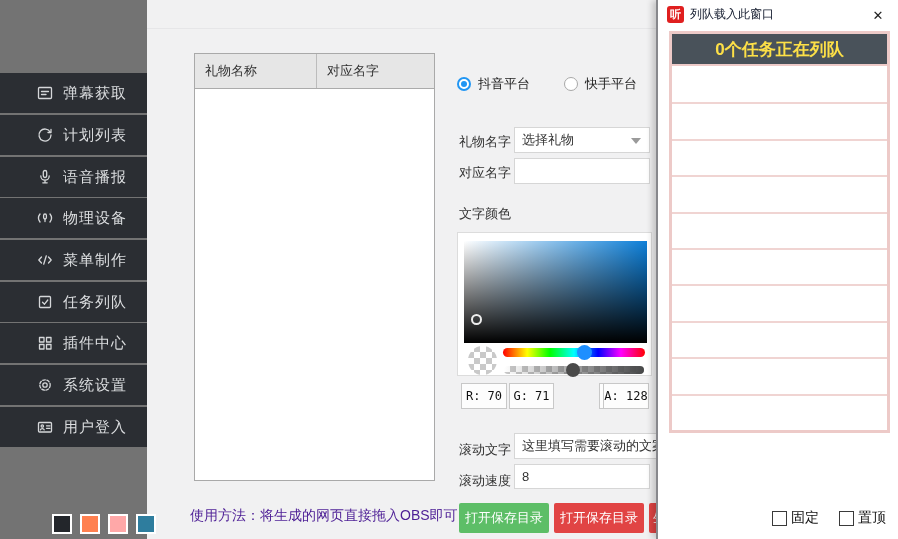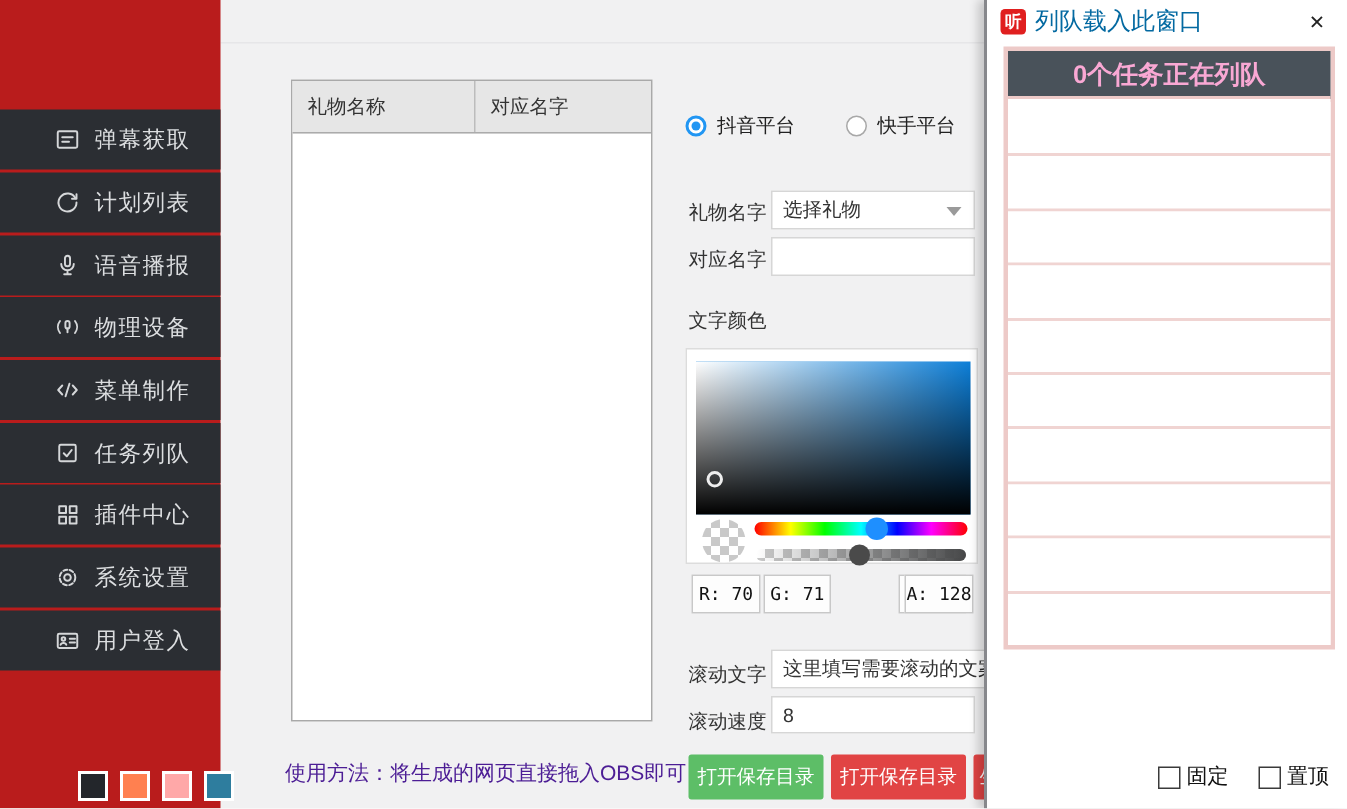--- a/index.html
+++ b/index.html
@@ -1,21 +1,21 @@
 <!DOCTYPE html>
 <html><head>
 <meta charset="utf-8">
 <style>
   * { margin:0; padding:0; box-sizing:border-box; }
   html,body { width:898px; height:539px; overflow:hidden; }
   body { font-family:"Liberation Sans","DejaVu Sans",sans-serif; }
   #app { position:relative; width:898px; height:539px; background:#f1f1f2; overflow:hidden; }
 
   
-  .sidebar { position:absolute; left:0; top:0; width:147px; height:539px; background:#b91c1c; z-index:2; }
+  .sidebar { position:absolute; left:0; top:0; width:147px; height:539px; background:#737373; z-index:2; }
   .side-item { position:absolute; left:0; width:147px; height:40px; background:#2b2e33;
                display:flex; align-items:center; gap:10px; padding-left:36px; cursor:pointer; }
   .side-item span.lbl { color:#dcdee0; font-size:15px; letter-spacing:1px; }
   .sicon { width:17px; height:17px; display:inline-flex; align-items:center; justify-content:center; }
   .sicon svg { width:16px; height:16px; stroke:#d5d7d9; fill:none; stroke-width:1.3; stroke-linecap:round; stroke-linejoin:round; }
   .swatches { position:absolute; left:52px; top:514px; display:flex; gap:8px; }
   .sw { width:20px; height:20px; border:2px solid #fff; display:inline-block; cursor:pointer; }
   .sw0 { background:#23262b; } .sw1 { background:#ff8050; } .sw2 { background:#ffa8a8; } .sw3 { background:#2e7d9e; }
 
   
@@ -70,26 +70,26 @@
          display:flex; align-items:center; justify-content:center; border-radius:2px; cursor:pointer; }
   .btn-green { background:#5dbe67; }
   .btn-red { background:#e14444; }
 
   
   .floatwin { position:absolute; left:656px; top:0; width:242px; height:539px; background:#fff;
               border-left:2px solid #87888c; box-shadow:-4px 0 6px rgba(0,0,0,0.18); z-index:10; }
   .ftitlebar { position:absolute; left:0; top:0; width:100%; height:28px; display:flex; align-items:center; }
   .fappicon { width:17px; height:17px; margin-left:9px; border-radius:3px; background:#e01f1f; color:#fff;
               font-size:11px; font-weight:bold; display:flex; align-items:center; justify-content:center; }
-  .ftitle { margin-left:6px; font-size:16px; color:#0369a1; }
+  .ftitle { margin-left:6px; font-size:12px; color:#0f172a; }
   .fclose { position:absolute; right:10px; top:5px; width:20px; height:20px; font-size:13px; color:#222;
             display:flex; align-items:center; justify-content:center; cursor:pointer; }
   .qlist { position:absolute; left:11px; top:31px; width:221px; height:402px; border:3px solid #edcac8; background:#fff; }
   .qheader { height:32px; background:#49525a; border-bottom:2px solid #edcac8;
-             color:#f9a8d4; font-size:17px; font-weight:bold; display:flex; align-items:center; justify-content:center; }
+             color:#fde047; font-size:17px; font-weight:bold; display:flex; align-items:center; justify-content:center; }
   .qrows { position:absolute; left:0; top:34px; right:0; bottom:0; display:flex; flex-direction:column; }
   .qrow { flex:1; background:#fff; }
   .qrow:not(:last-child) { border-bottom:2px solid #f0d4d2; }
   .fchecks { position:absolute; right:12px; bottom:12px; display:flex; gap:20px; align-items:center;justify-content:flex-end; }
   .chk { display:flex; align-items:center; gap:4px; cursor:pointer; }
   .chk-box { width:15px; height:15px; border:1px solid #3a3a3a; background:#fff; }
   .chk-lbl { font-size:14px; color:#111; }
 </style>
 </head>
 <body>

